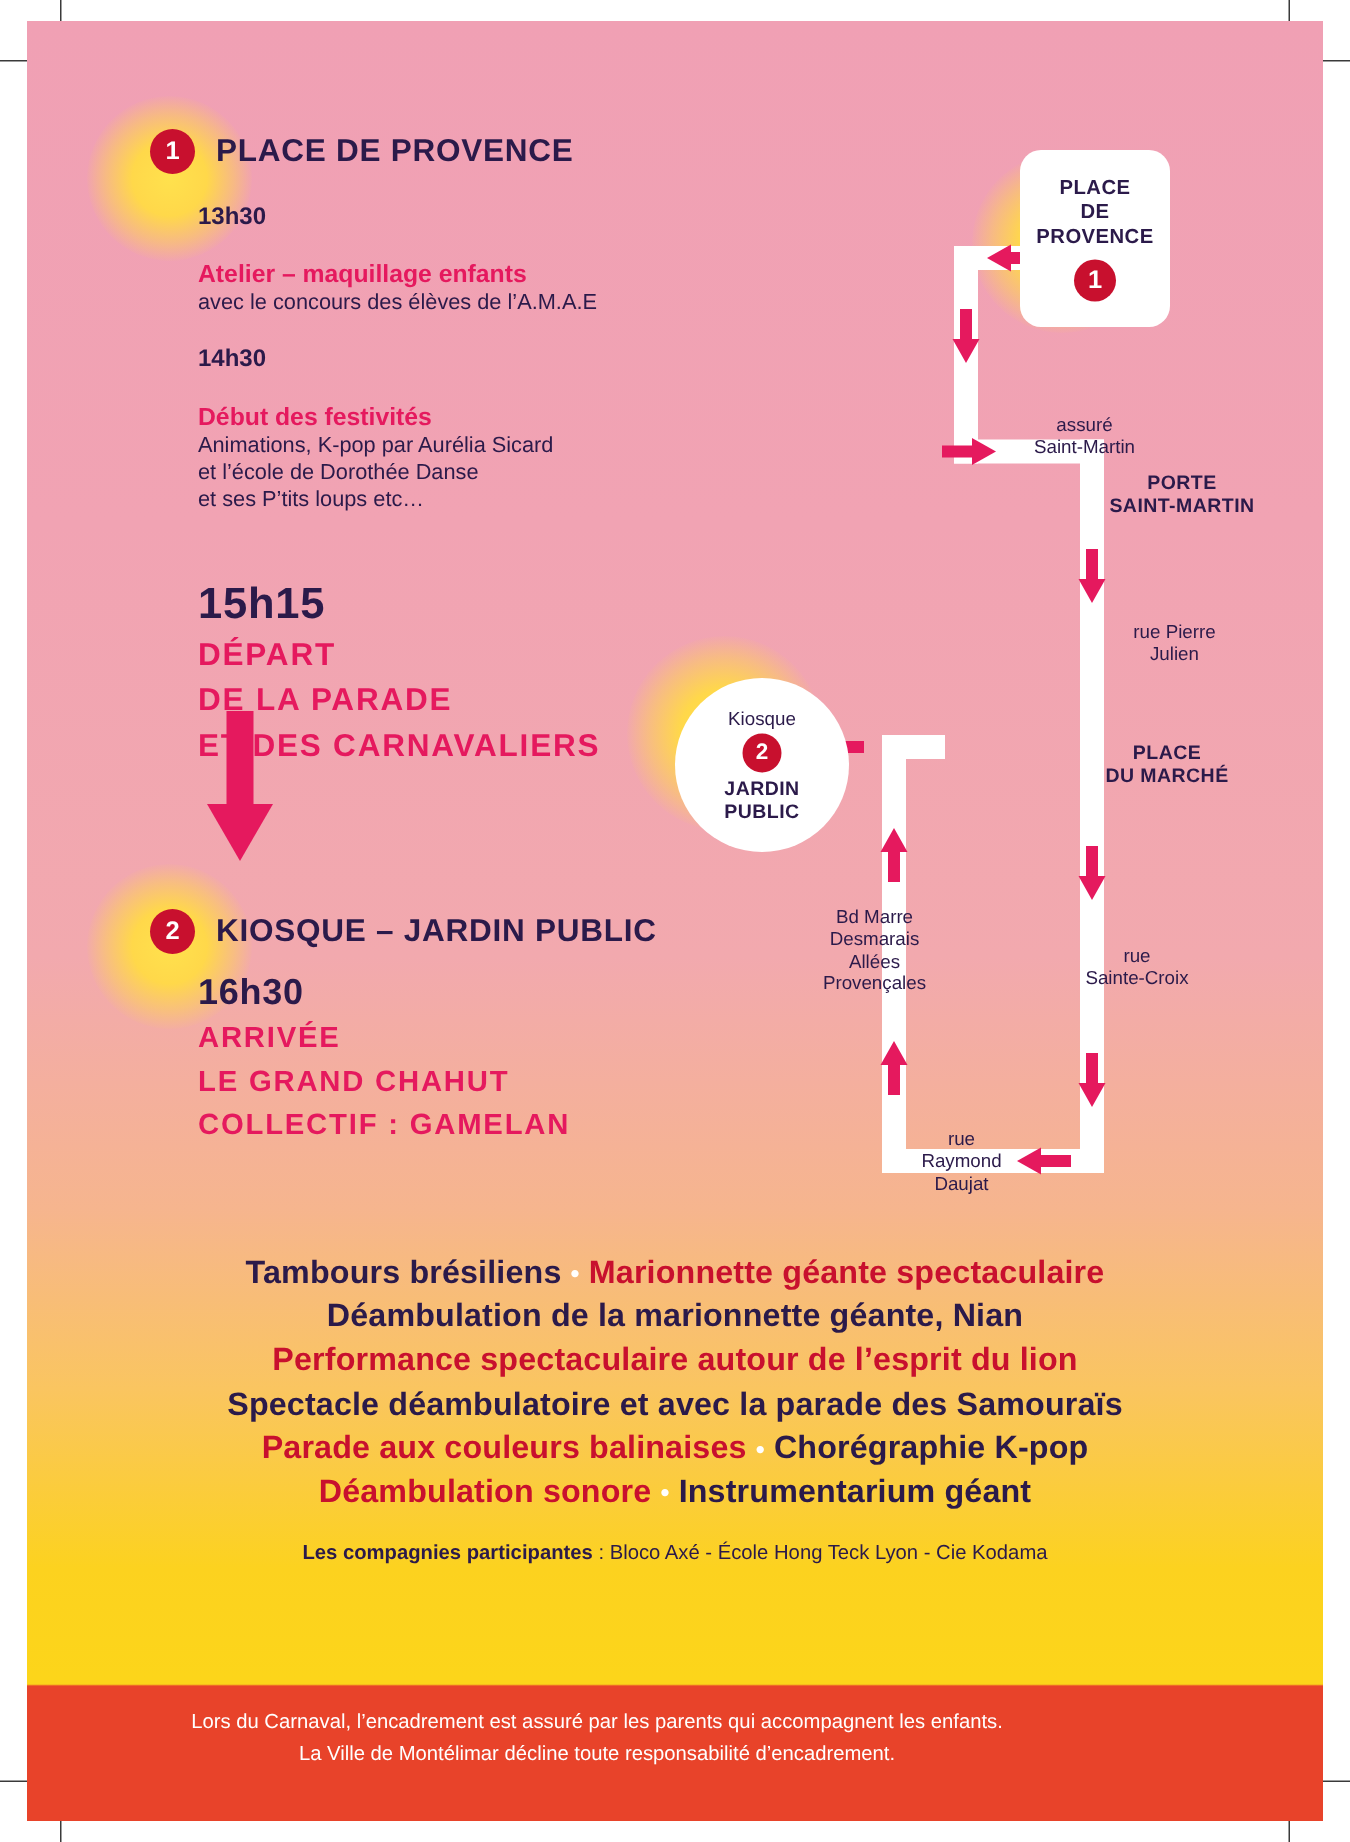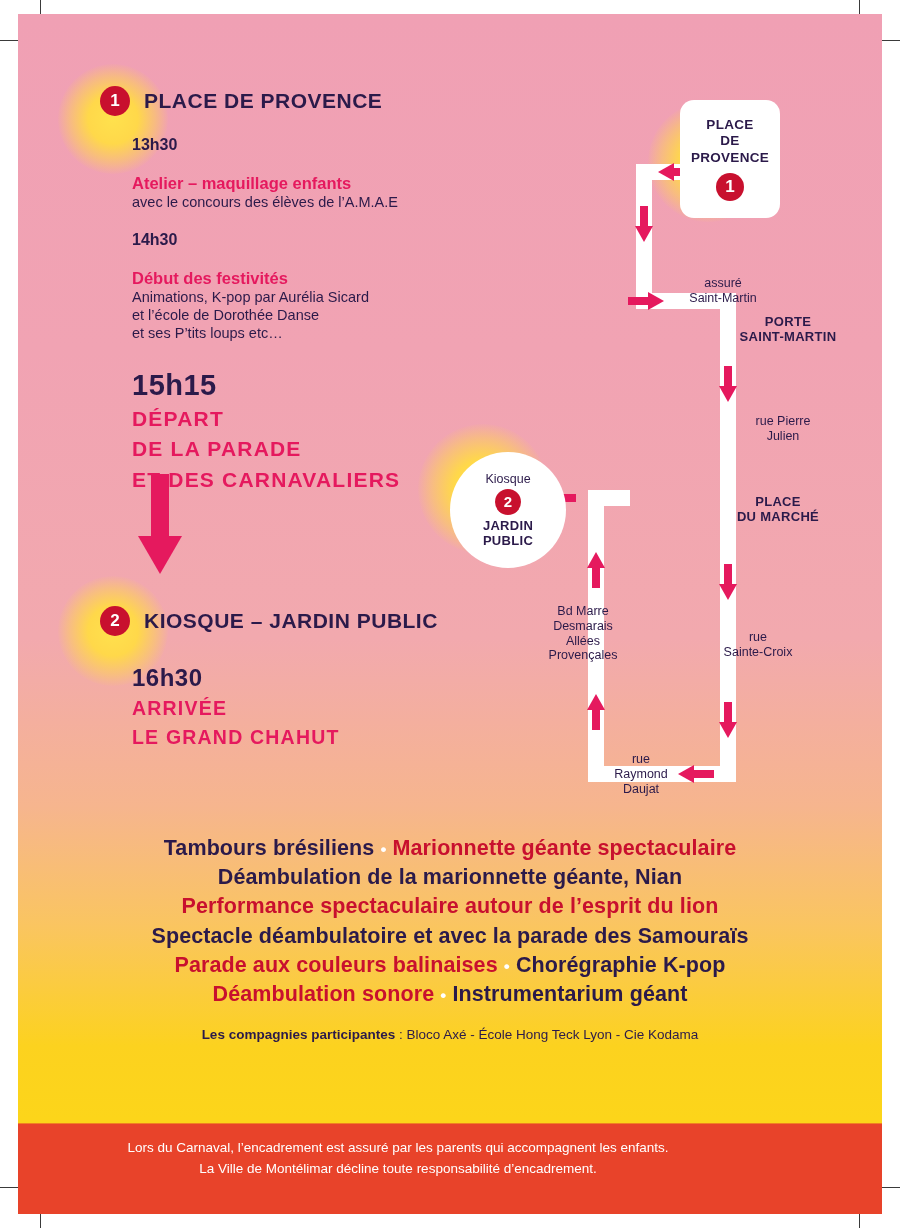--- a/index.html
+++ b/index.html
@@ -51,27 +51,27 @@
   .time{
     font-size:16px;font-weight:bold;color:#2b1a4a;margin-top:20px;margin-left:32px;
   }
   .evt{
     font-size:16.5px;font-weight:bold;color:#e5195e;margin-left:32px;margin-top:20px;
   }
   .sub{
     font-size:14.5px;color:#2b1a4a;margin-left:32px;line-height:1.25;
   }
   .bigtime{
-    font-size:29px;font-weight:bold;color:#2b1a4a;margin-left:32px;margin-top:26px;letter-spacing:0.5px;
+    font-size:29px;font-weight:bold;color:#2b1a4a;margin-left:32px;margin-top:44px;letter-spacing:0.5px;
   }
   .bigevt{
     font-size:21px;font-weight:bold;color:#e5195e;margin-left:32px;line-height:1.28;letter-spacing:1.2px;margin-top:4px;
   }
   .bigtime2{
-    font-size:24px;font-weight:bold;color:#2b1a4a;margin-left:32px;margin-top:28px;letter-spacing:0.5px;
+    font-size:24px;font-weight:bold;color:#2b1a4a;margin-left:32px;margin-top:12px;letter-spacing:0.5px;
   }
   .bigevt2{
     font-size:19.5px;font-weight:bold;color:#e5195e;margin-left:32px;line-height:1.28;letter-spacing:1.2px;margin-top:4px;
   }
   
   .bigarrow{position:absolute;left:120px;top:460px;width:44px;height:100px;}
   
   .map{position:absolute;left:500px;top:60px;width:340px;height:740px;}
   .road{position:absolute;background:#ffffff;}
   .mapbox{
@@ -155,20 +155,21 @@
     </svg>
 
     <div class="col-left" style="top:592px;">
       <div class="head-row">
         <div class="numdot">2</div>
         <div class="placetitle">KIOSQUE – JARDIN PUBLIC</div>
       </div>
       <div class="bigtime2">16h30</div>
       <div class="bigevt2">ARRIVÉE</div>
       <div class="bigevt2">LE GRAND CHAHUT</div>
+      <div class="bigevt2">COLLECTIF : GAMELAN</div>
     </div>
 
     <div class="map">
 
       <div class="road" style="left:118px;top:90px;width:46px;height:16px;"></div>
       <div class="road" style="left:118px;top:90px;width:16px;height:145px;"></div>
       <div class="road" style="left:118px;top:219px;width:100px;height:16px;"></div>
       <div class="road" style="left:202px;top:219px;width:16px;height:215px;"></div>
       <div class="road" style="left:202px;top:418px;width:16px;height:290px;"></div>
       <div class="road" style="left:70px;top:692px;width:148px;height:16px;"></div>

